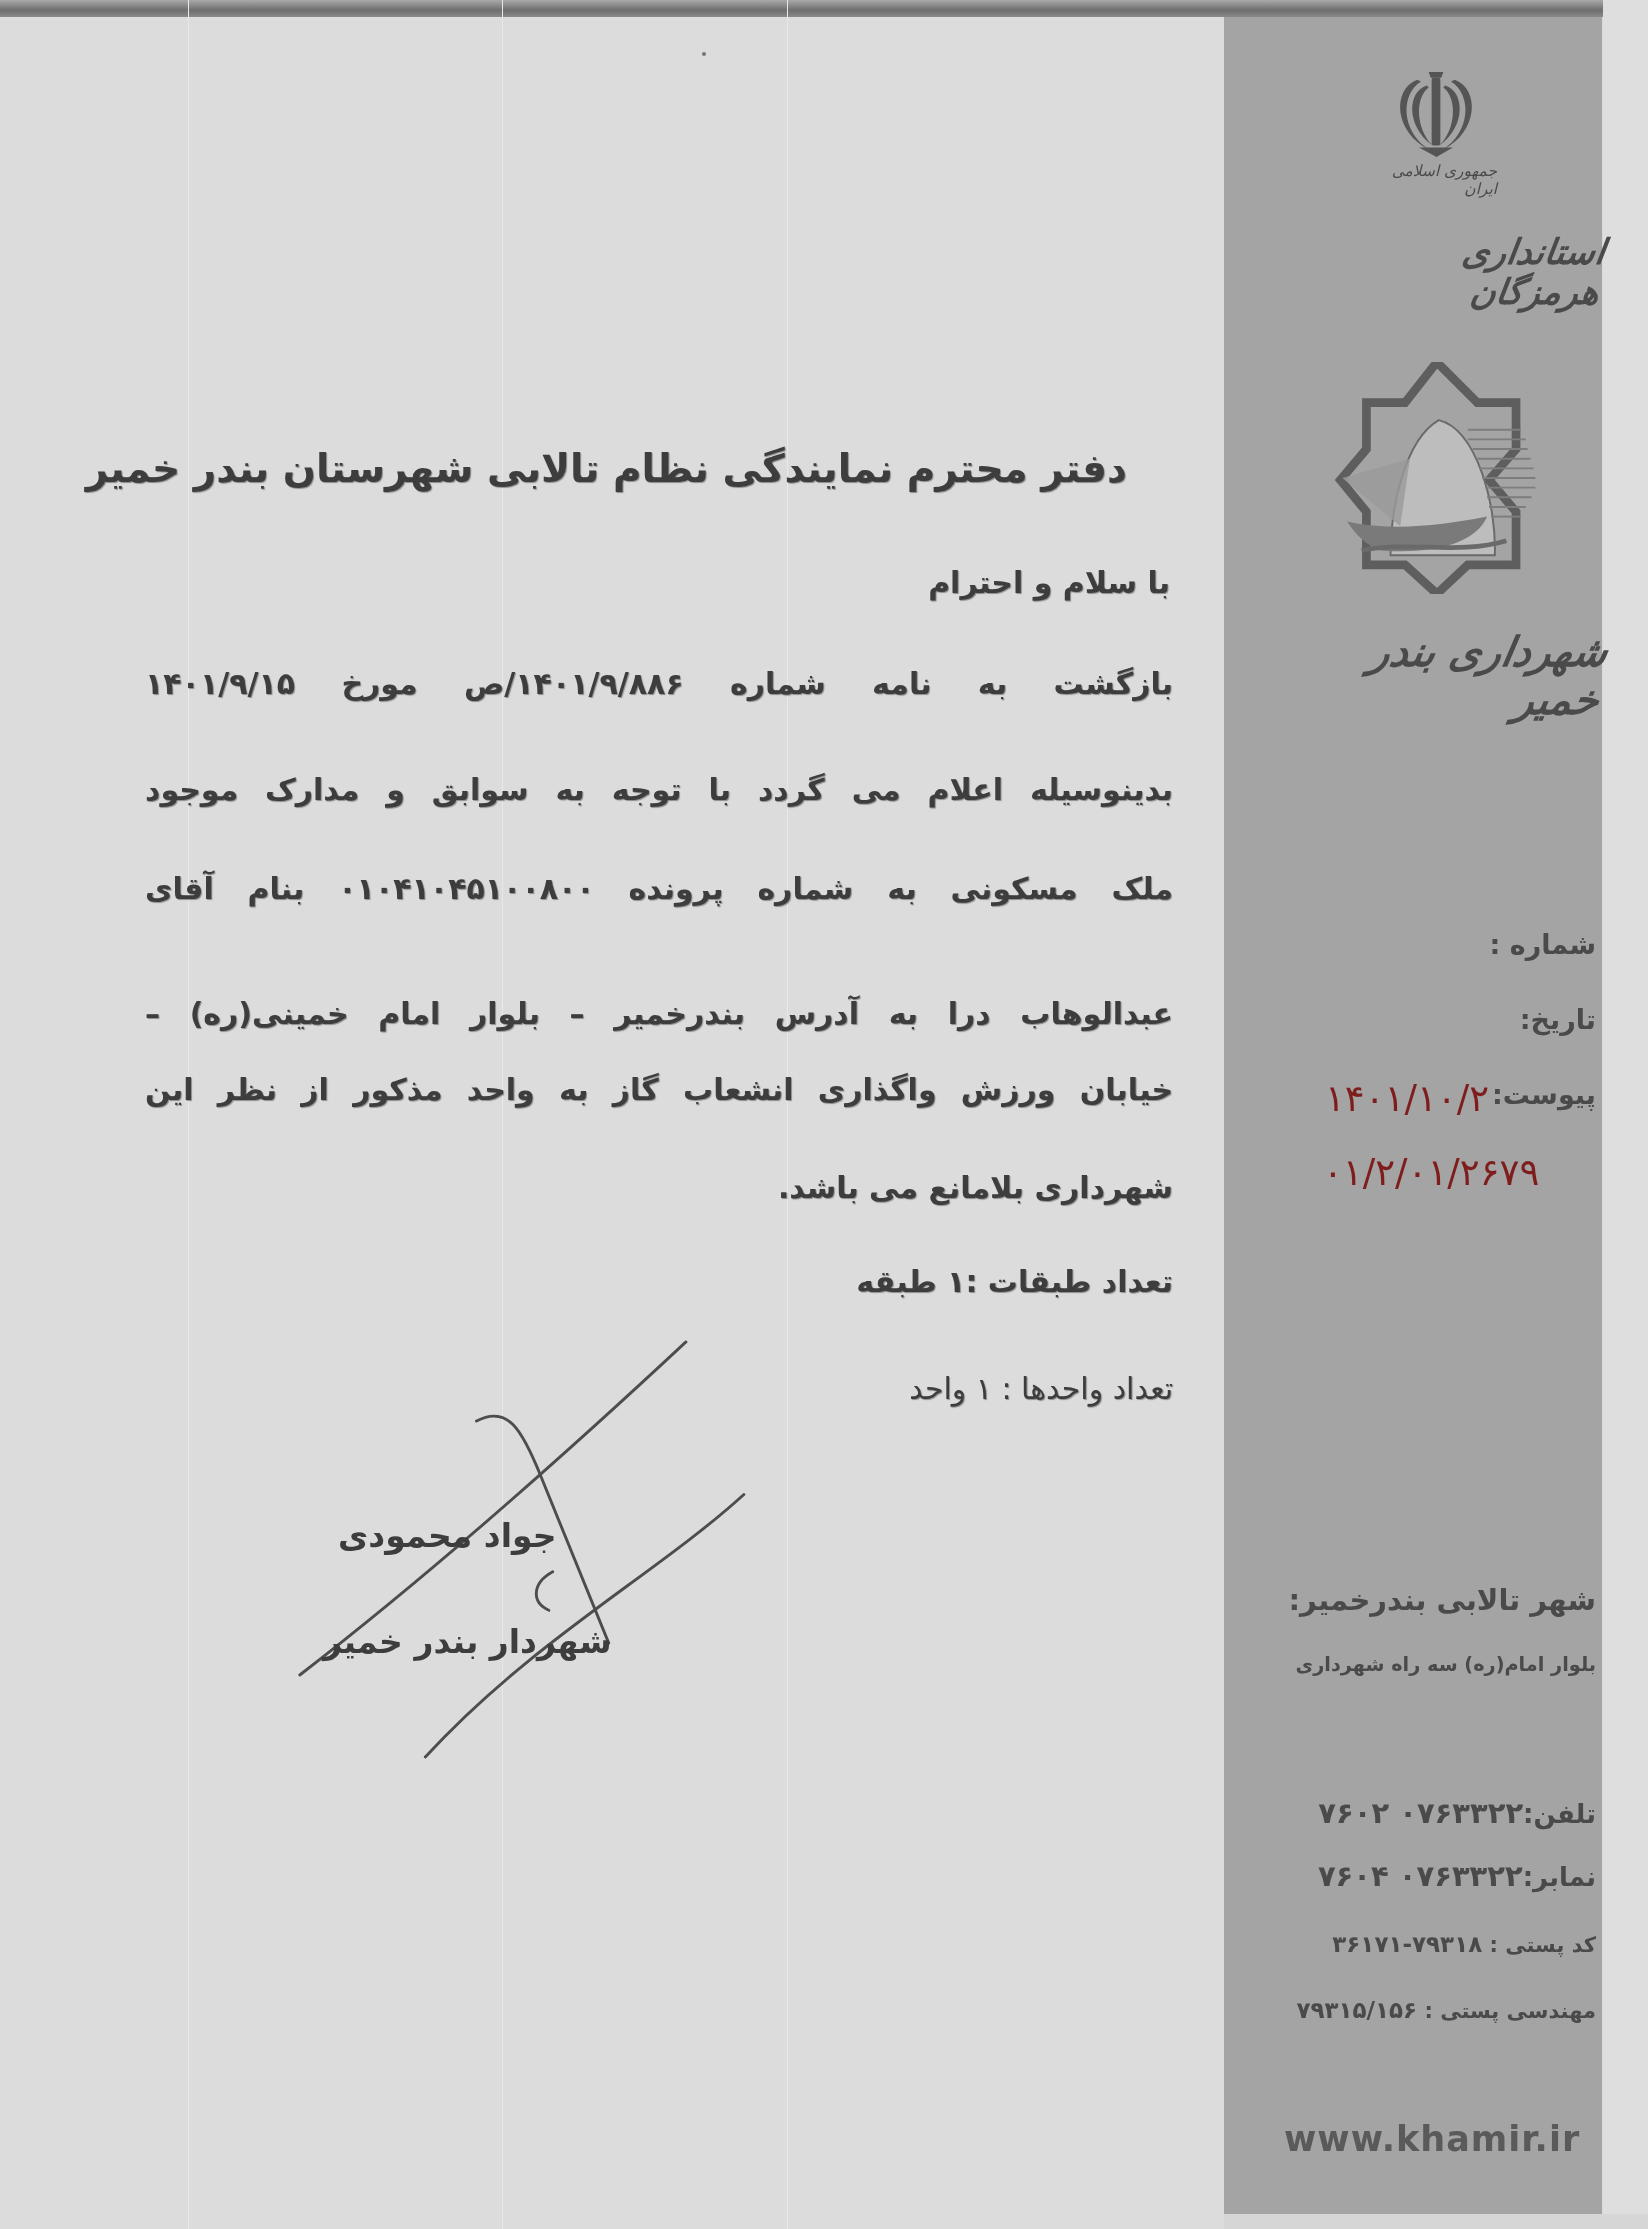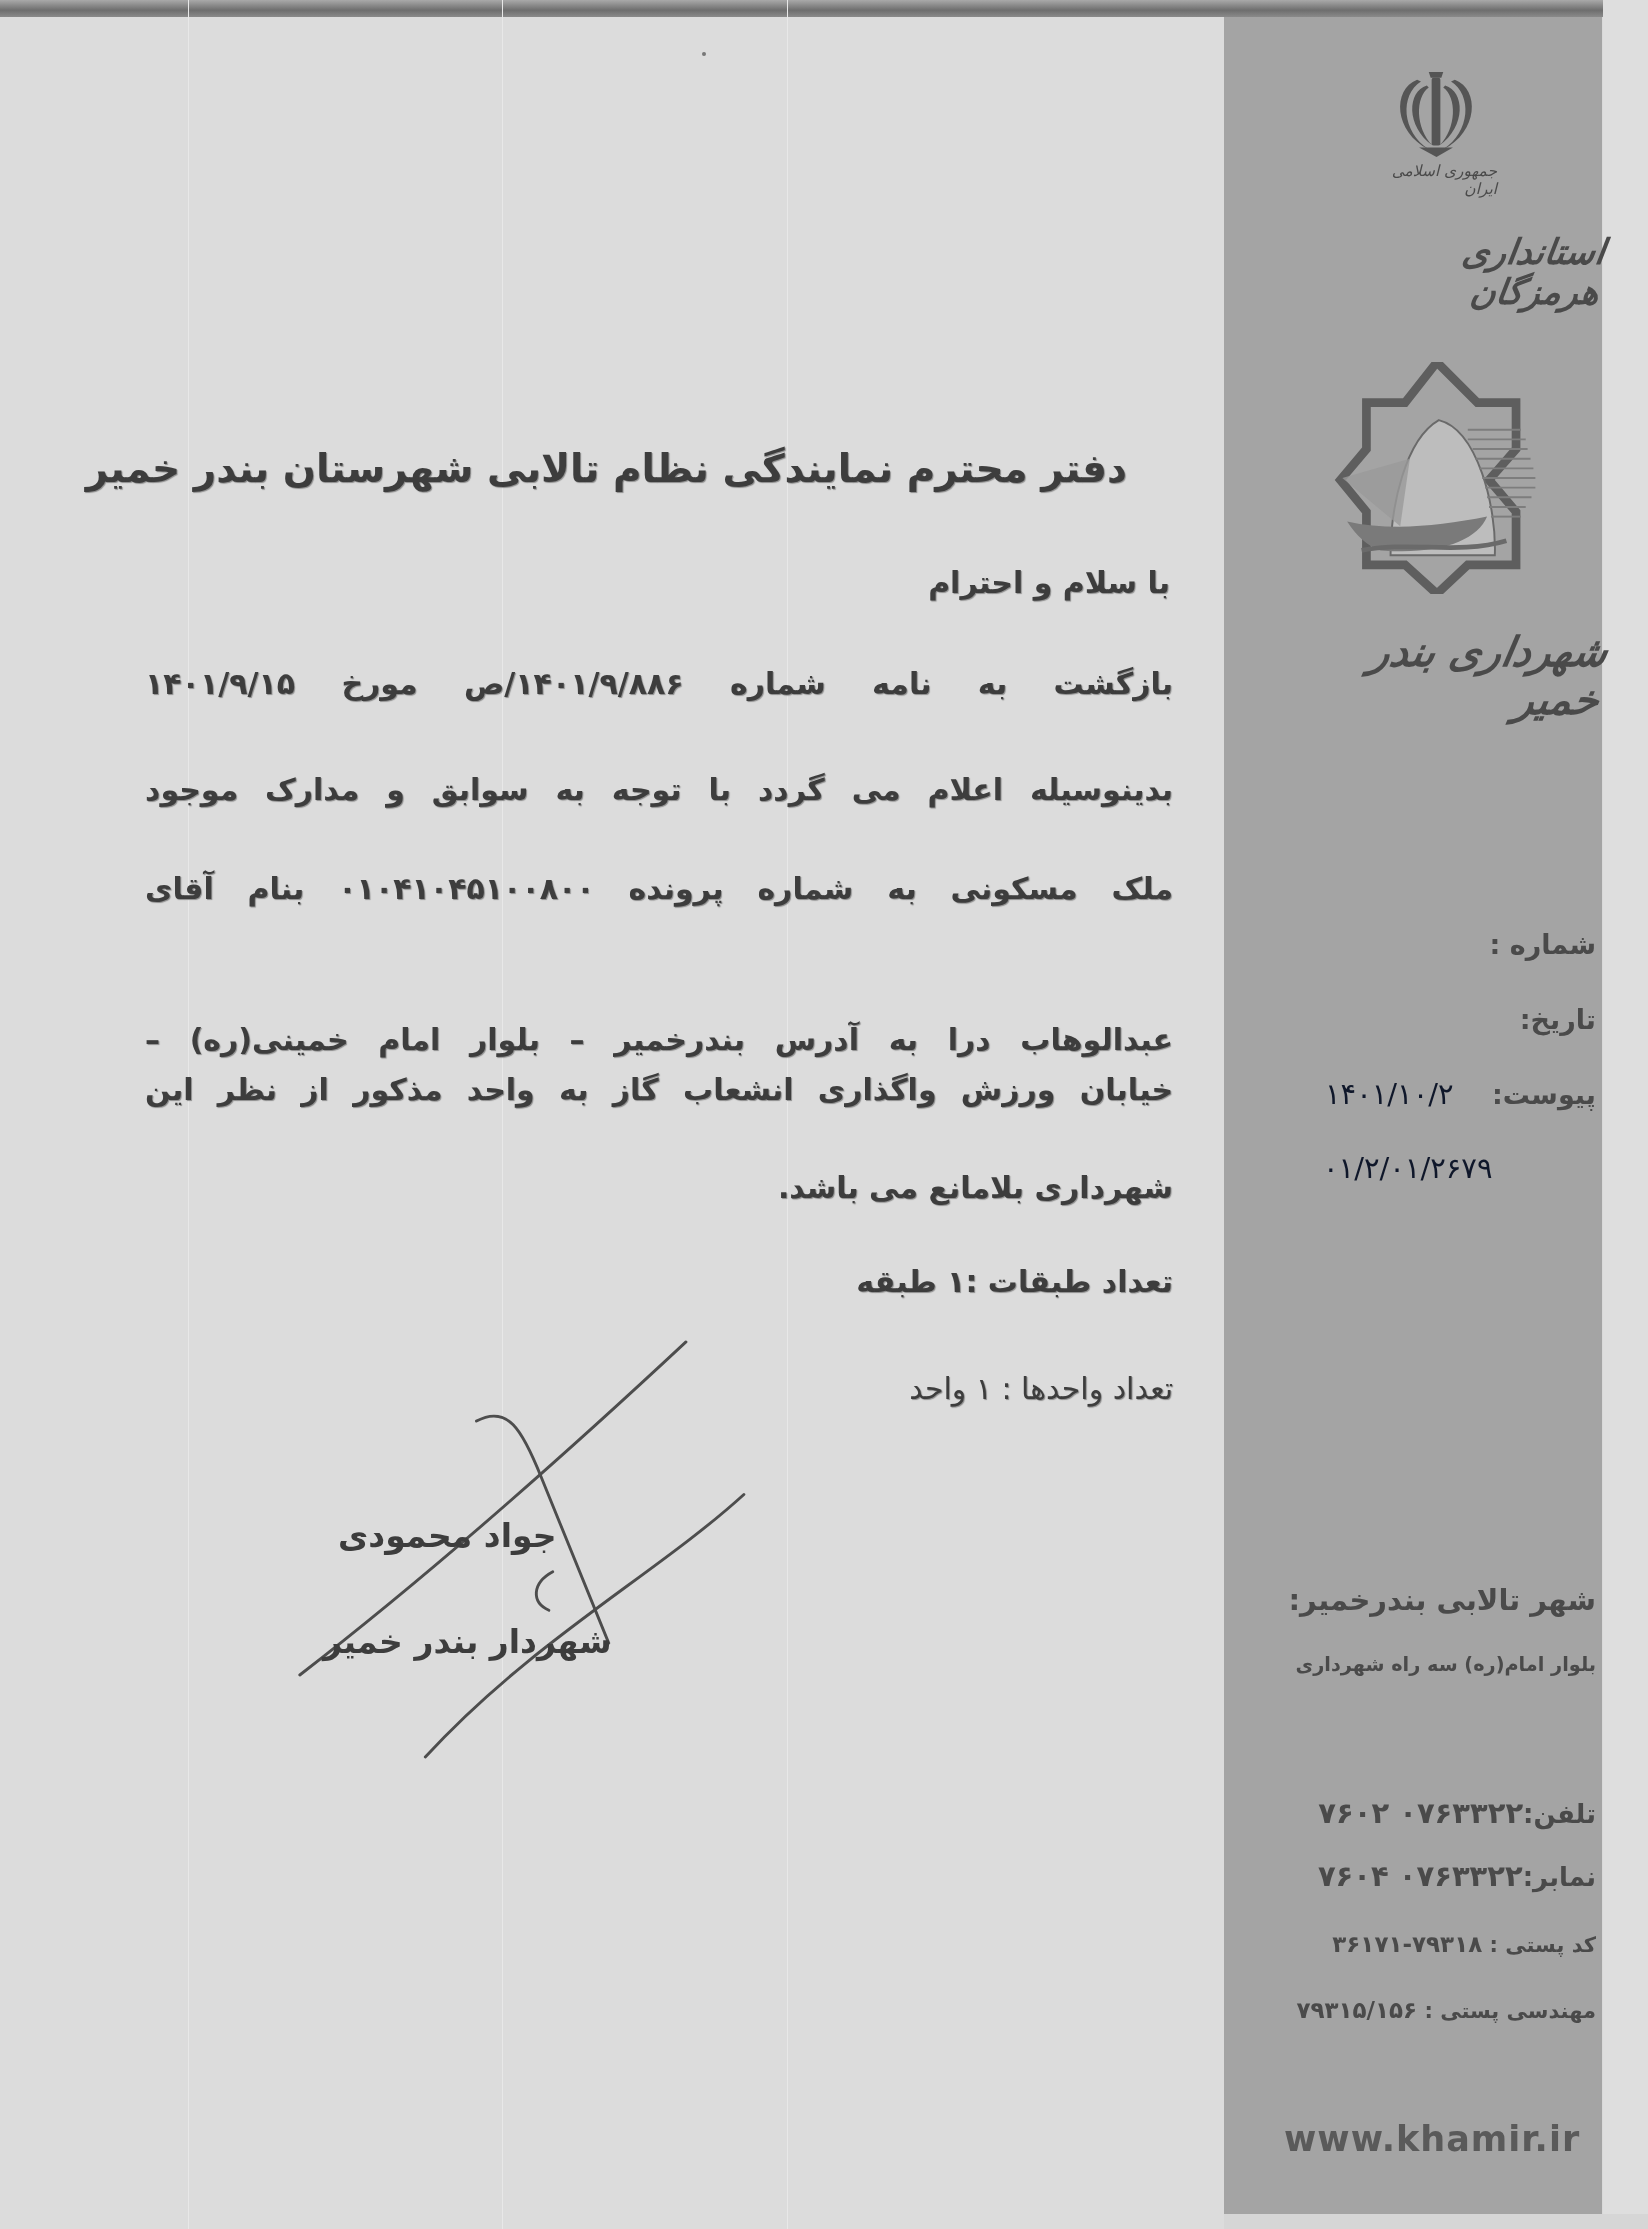--- a/index.html
+++ b/index.html
@@ -62,21 +62,21 @@
   .muni-name {
     position:absolute; left:1284px; top:628px; width:319px; text-align:right;
     font-size:41px; font-style:italic; font-weight:bold; color:#4a4a4a; direction:rtl;
     transform:skewX(-10deg);
   }
   .meta-label {
     position:absolute; right:52px; font-size:27px; font-weight:bold; color:#4a4a4a;
     direction:rtl; white-space:nowrap;
   }
   .meta-value {
-    position:absolute; font-size:29px; color:#0f172a; white-space:nowrap; direction:ltr;
+    position:absolute; font-size:37px; color:#7f1d1d; white-space:nowrap; direction:ltr;
   }
   .addr-title {
     position:absolute; right:52px; top:1583px; font-size:29px; font-weight:bold;
     color:#4a4a4a; direction:rtl; white-space:nowrap;
   }
   .addr-line {
     position:absolute; right:52px; top:1653px; font-size:19.3px; font-weight:bold;
     color:#4a4a4a; direction:rtl; white-space:nowrap;
   }
   .contact {
@@ -168,21 +168,21 @@
 </div>
 
 <div class="website">www.khamir.ir</div>
 
 <div class="line title" style="top:446px">دفتر محترم نمایندگی نظام تالابی شهرستان بندر خمیر</div>
 <div class="line" style="top:565px;right:478px">با سلام و احترام</div>
 
 <div class="line justify" style="top:666px">بازگشت به نامه شماره ۱۴۰۱/۹/۸۸۶/ص مورخ ۱۴۰۱/۹/۱۵</div>
 <div class="line justify" style="top:772px">بدینوسیله اعلام می گردد با توجه به سوابق و مدارک موجود</div>
 <div class="line justify" style="top:871px">ملک مسکونی به شماره پرونده ۰۱۰۴۱۰۴۵۱۰۰۸۰۰ بنام  آقای</div>
-<div class="line justify" style="top:1022px">عبدالوهاب درا به آدرس بندرخمیر – بلوار امام خمینی(ره) –</div>
+<div class="line justify" style="top:996px">عبدالوهاب درا به آدرس بندرخمیر – بلوار امام خمینی(ره) –</div>
 <div class="line justify" style="top:1072px">خیابان ورزش واگذاری انشعاب گاز به واحد مذکور از نظر این</div>
 <div class="line" style="top:1170px">شهرداری بلامانع  می باشد.</div>
 
 <div class="line" style="top:1264px;font-weight:bold">تعداد طبقات :۱ طبقه</div>
 <div class="line" style="top:1371px;font-weight:normal">تعداد واحدها : ۱ واحد</div>
 
 <svg class="sig-svg" width="483" height="502" viewBox="0 0 500 520">
   <g fill="none" stroke="#4d4d4d" stroke-width="3" stroke-linecap="round">
     <path d="M10 405 C120 320 260 200 410 60"></path>
     <path d="M193 142 C225 125 240 150 260 200 L330 372"></path>

